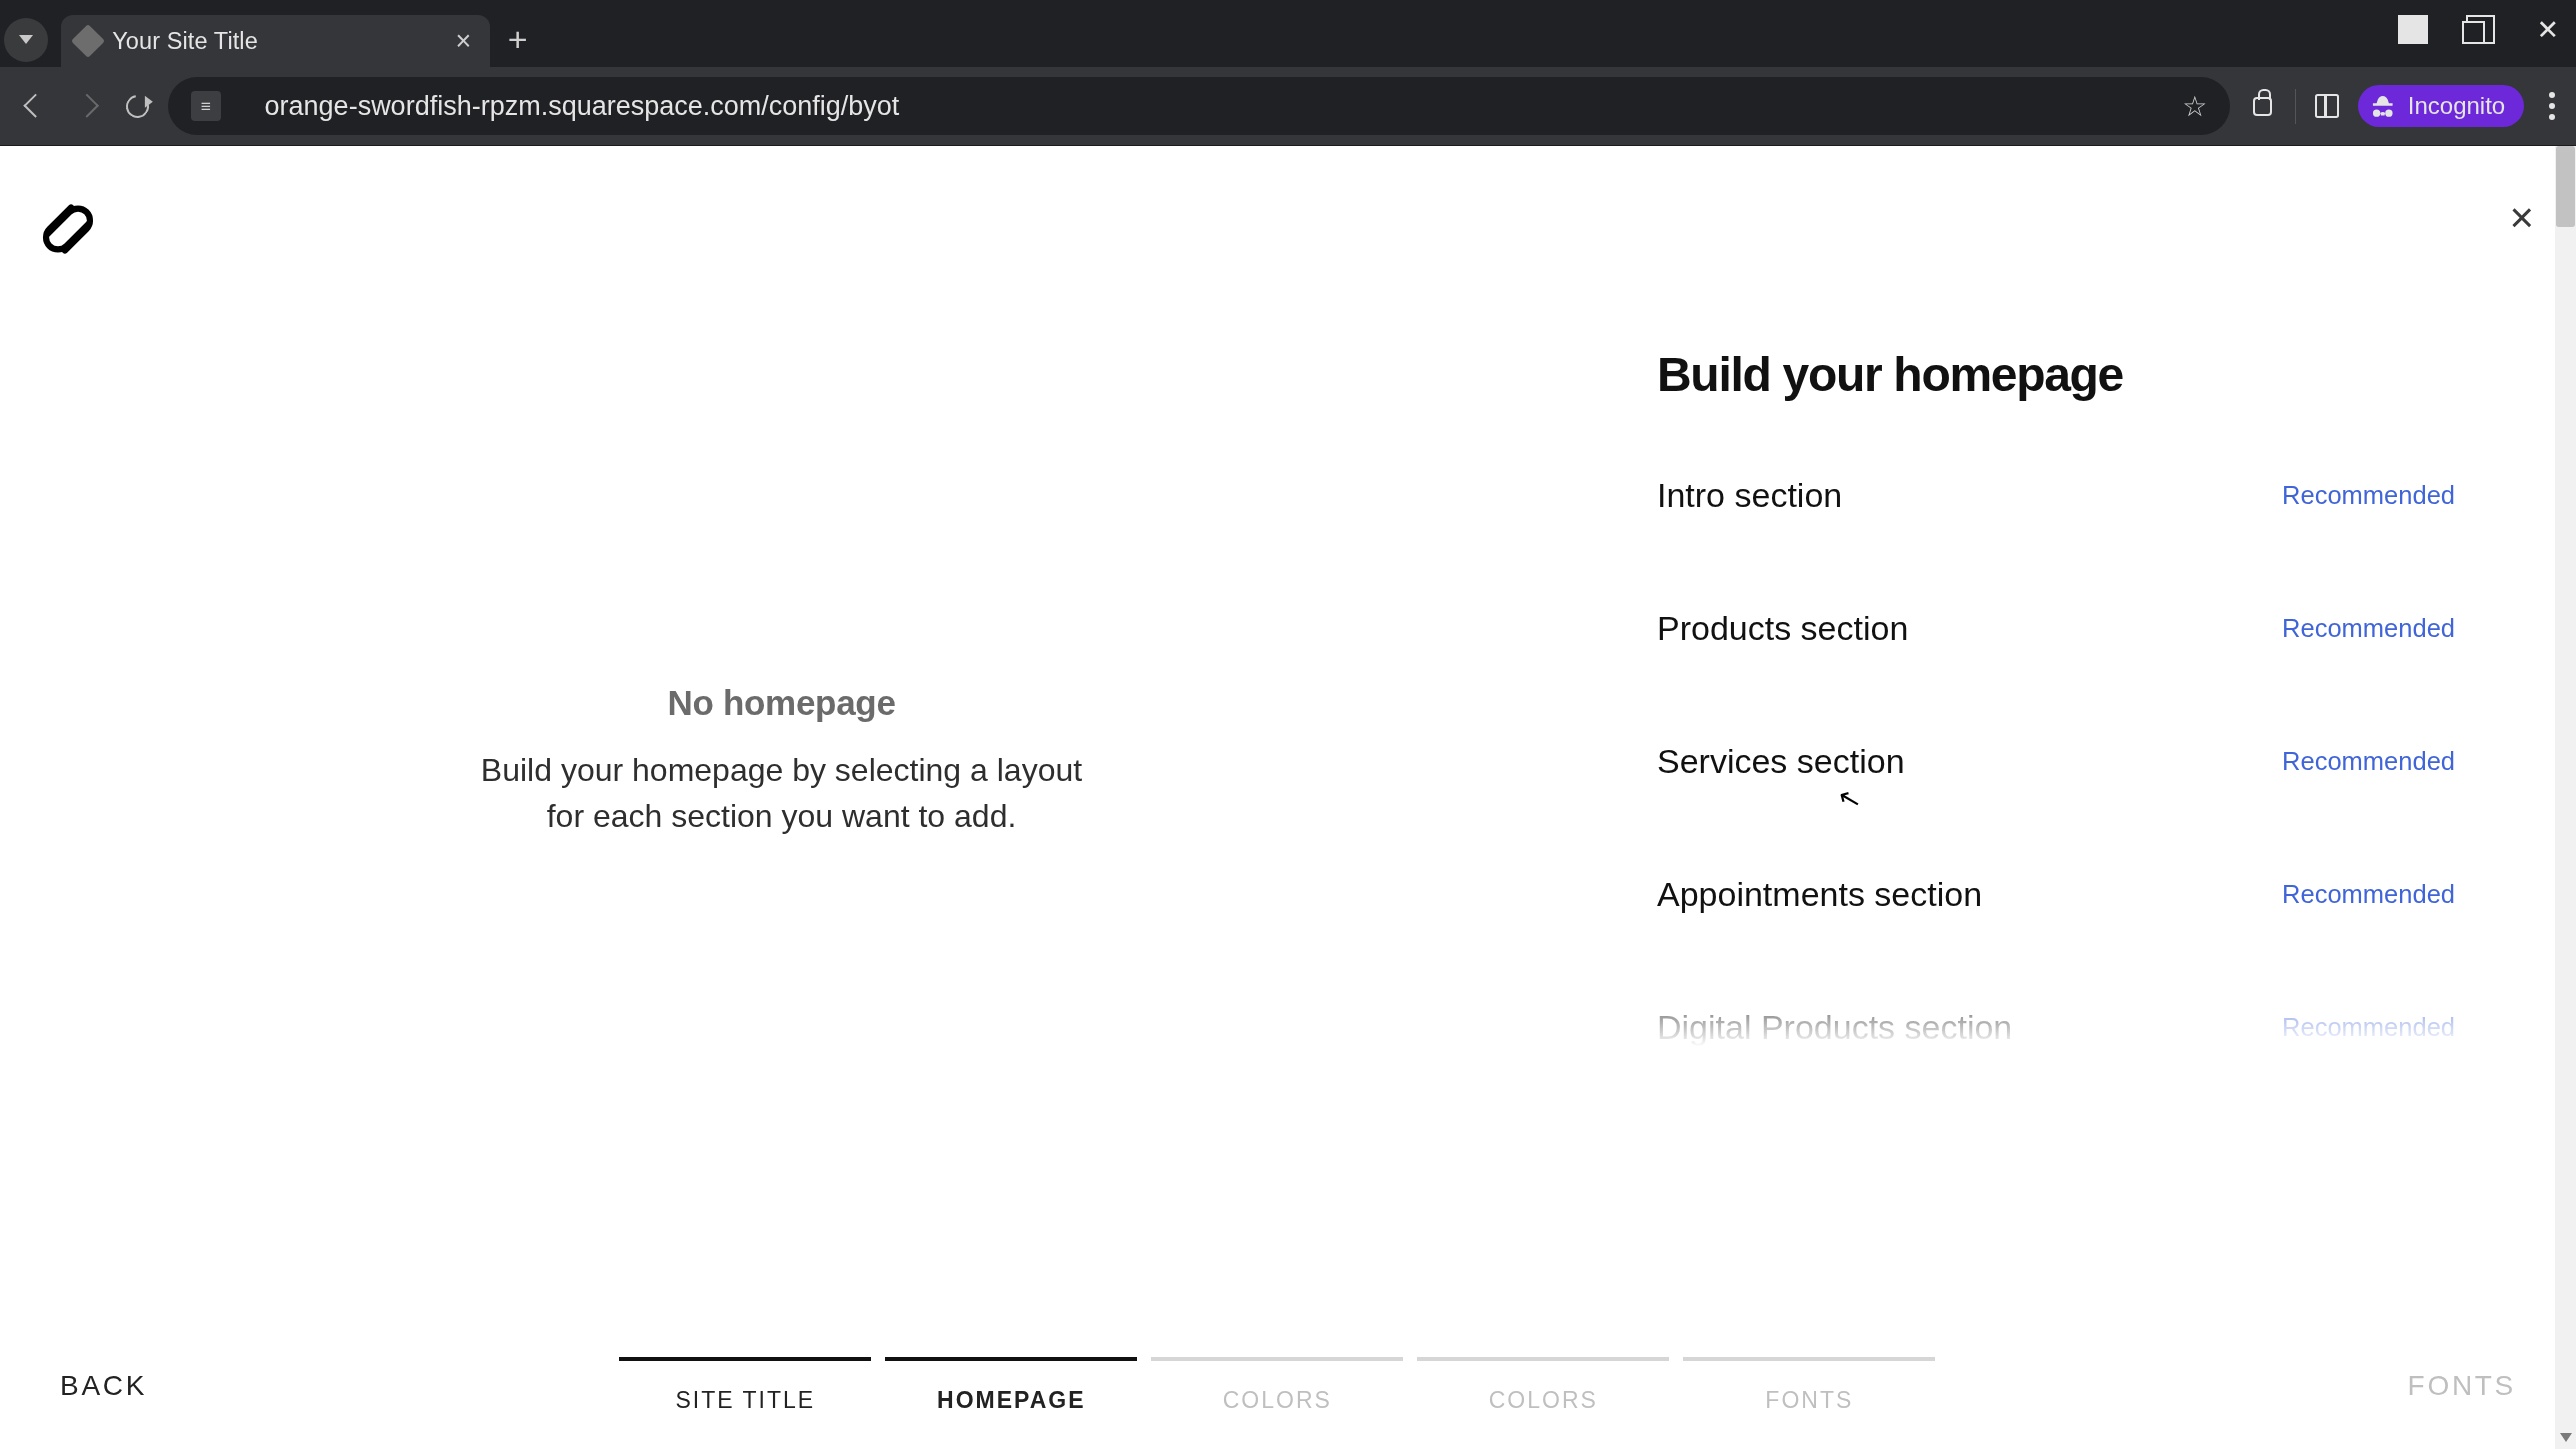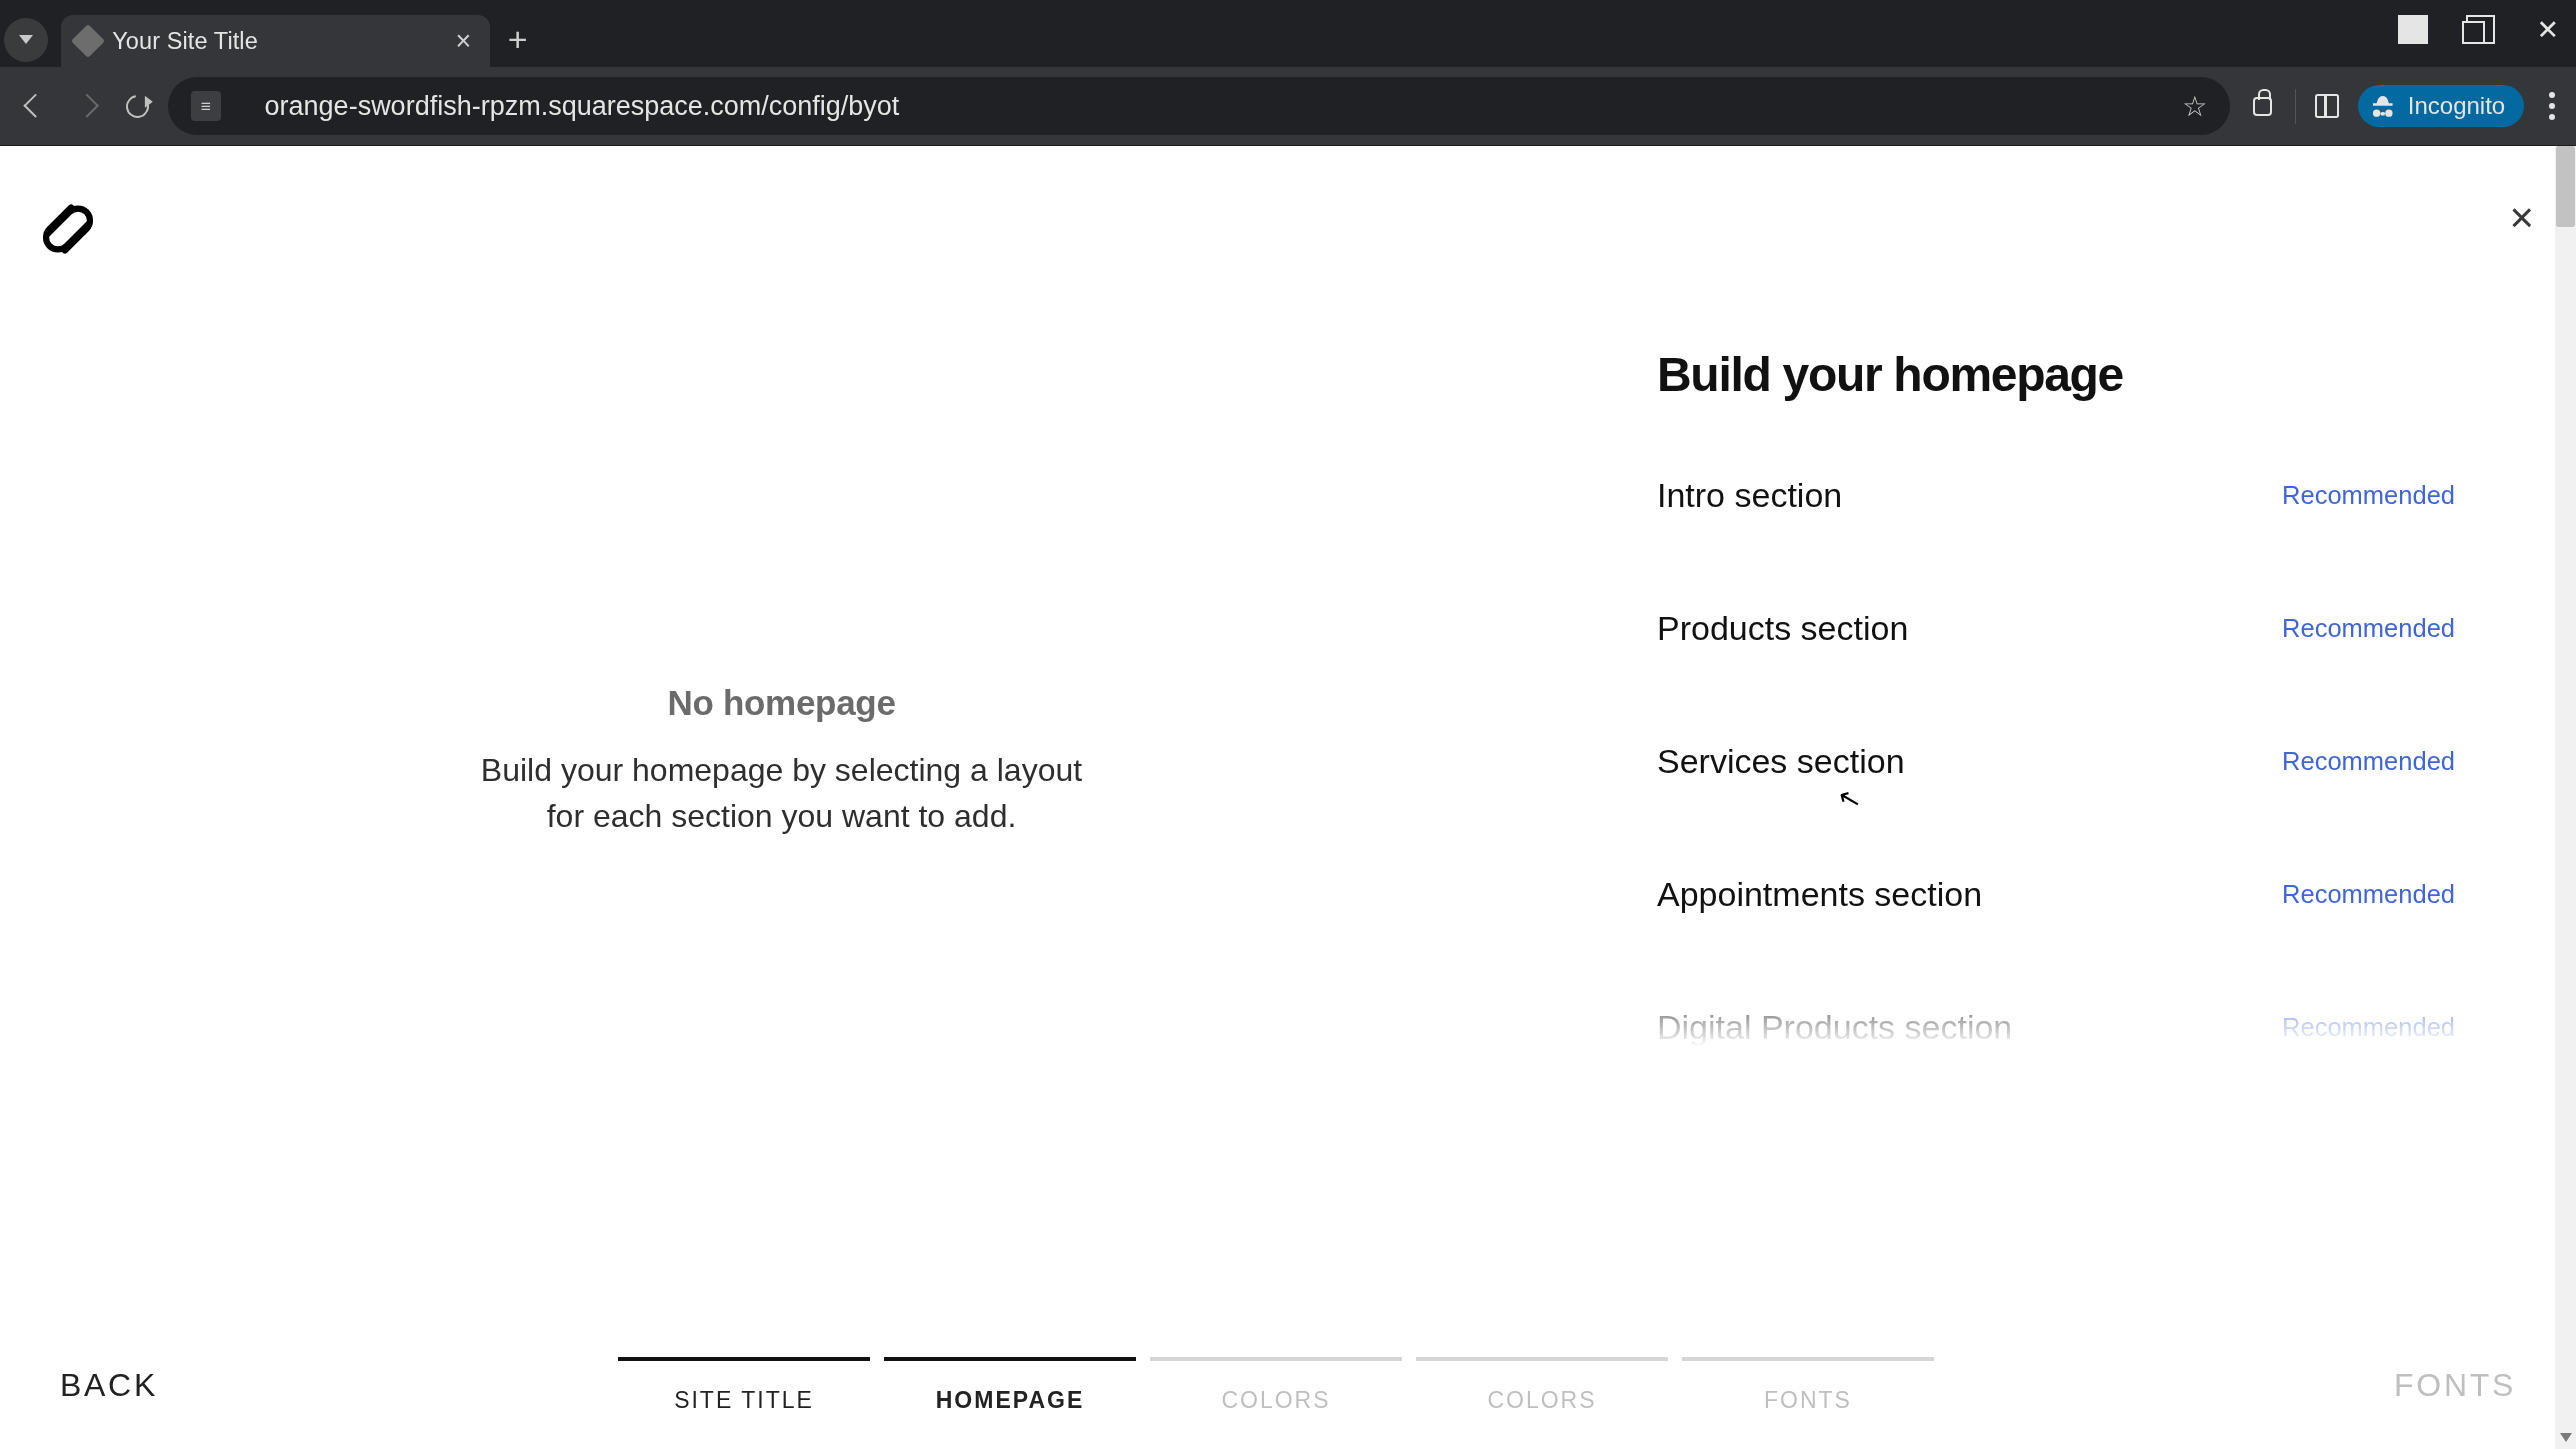--- a/index.html
+++ b/index.html
@@ -53,21 +53,21 @@
   .omnibox .url { flex:1; font-size:27px; color:#e5e5e5; white-space:nowrap; overflow:hidden;margin-left:28px; }
   .omnibox .star { font-size:28px; color:#cfcfcf; cursor:pointer; }
   .tb-right { display:flex; align-items:center; gap:19px; margin-left:8px; color:#e5e5e5; }
   .ext-icon{width:27px;height:27px;display:inline-block;position:relative;}
   .ext-icon::before{content:"";position:absolute;inset:4px;border:2.7px solid #e5e5e5;border-radius:4px;}
   .ext-icon::after{content:"";position:absolute;width:9.4px;height:9.4px;border:2.7px solid #e5e5e5;border-bottom:none;border-radius:5.4px 5.4px 0 0;left:8.7px;top:-4px;}
   .sidepanel-icon{width:24px;height:24px;border:2.7px solid #e5e5e5;position:relative;border-radius:2.7px;}
   .sidepanel-icon::after{content:"";position:absolute;left:6.7px;top:0;bottom:0;width:2.7px;background:#e5e5e5;}
   .divider{width:1.3px;height:35px;background:#555;}
   .incognito-chip{
-    display:flex;align-items:center;gap:10.7px;background:#0369a1;border-radius:34px;
+    display:flex;align-items:center;gap:10.7px;background:#6d28d9;border-radius:34px;
     padding:6.7px 19px 6.7px 9.4px;color:#e5e5e5;font-size:24px;
   }
   .incog-svg{width:29.5px;height:29.5px;}
   .kebab{display:flex;flex-direction:column;gap:4.7px;cursor:pointer;padding:5.4px;}
   .kebab span{width:6px;height:6px;background:#e5e5e5;border-radius:50%;}
 
   
   .page { background:#fff; position:relative; height:calc(1449px - 146px); }
   .sq-logo { position:absolute; top:46px; left:31px; cursor:pointer; }
   .sq-logo svg { width:74px; height:74px; }
@@ -98,21 +98,21 @@
   }
 
   .cursor-img{position:absolute; left:1838px; top:637px; font-size:27px; color:#000; transform:rotate(-15deg); pointer-events:none;}
 
   
   .footer {
     position:absolute; left:0; right:0; bottom:0; height:127px;
     display:flex; align-items:center; justify-content:space-between;
     padding:0 60px;
   }
-  .footer .back, .footer .next { font-size:32px; letter-spacing:2.7px; cursor:pointer; }
+  .footer .back, .footer .next { font-size:28px; letter-spacing:2.7px; cursor:pointer; }
   .footer .back { color:#222; }
   .footer .next { color:#bfbfbf; cursor:default; }
 
   .steps { display:flex; gap:14px; }
   .step {
     width:252px; text-align:center; font-size:23px; letter-spacing:2px;
     padding-top:29.5px; position:relative; color:#bfbfbf;
   }
   .step::before{
     content:""; position:absolute; top:0; left:0; right:0; height:4px; background:#d6d6d6;

